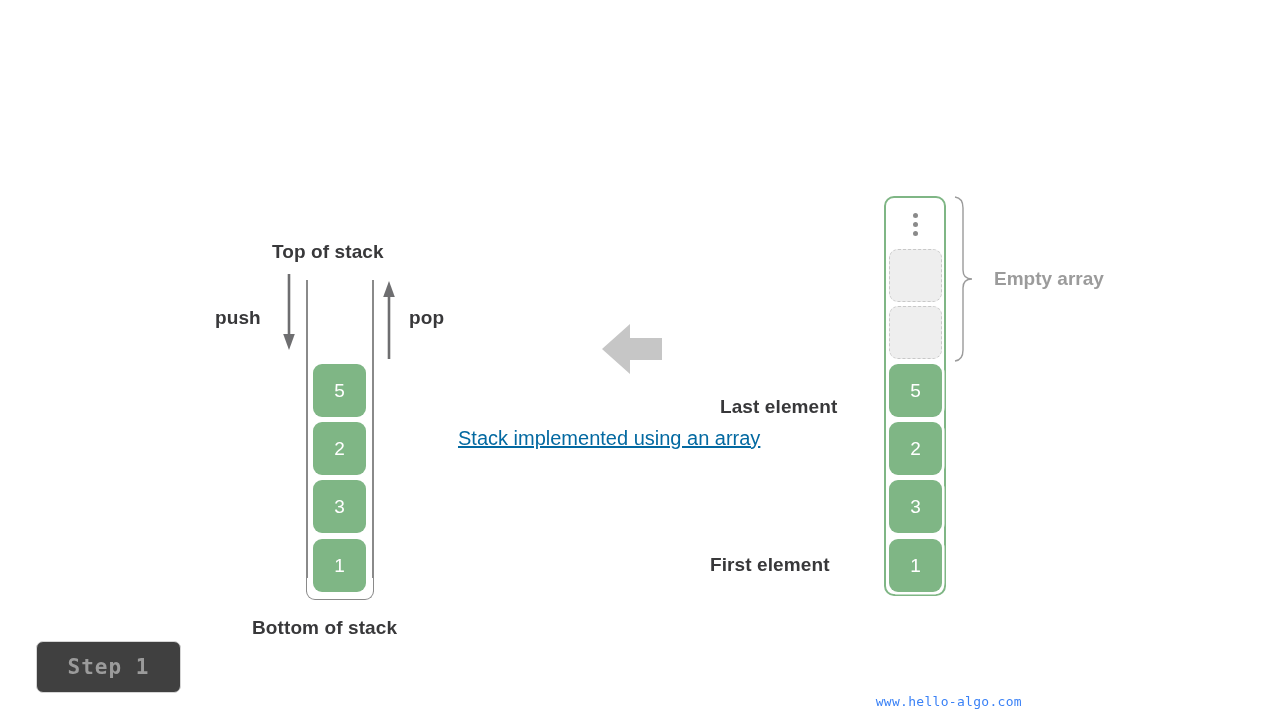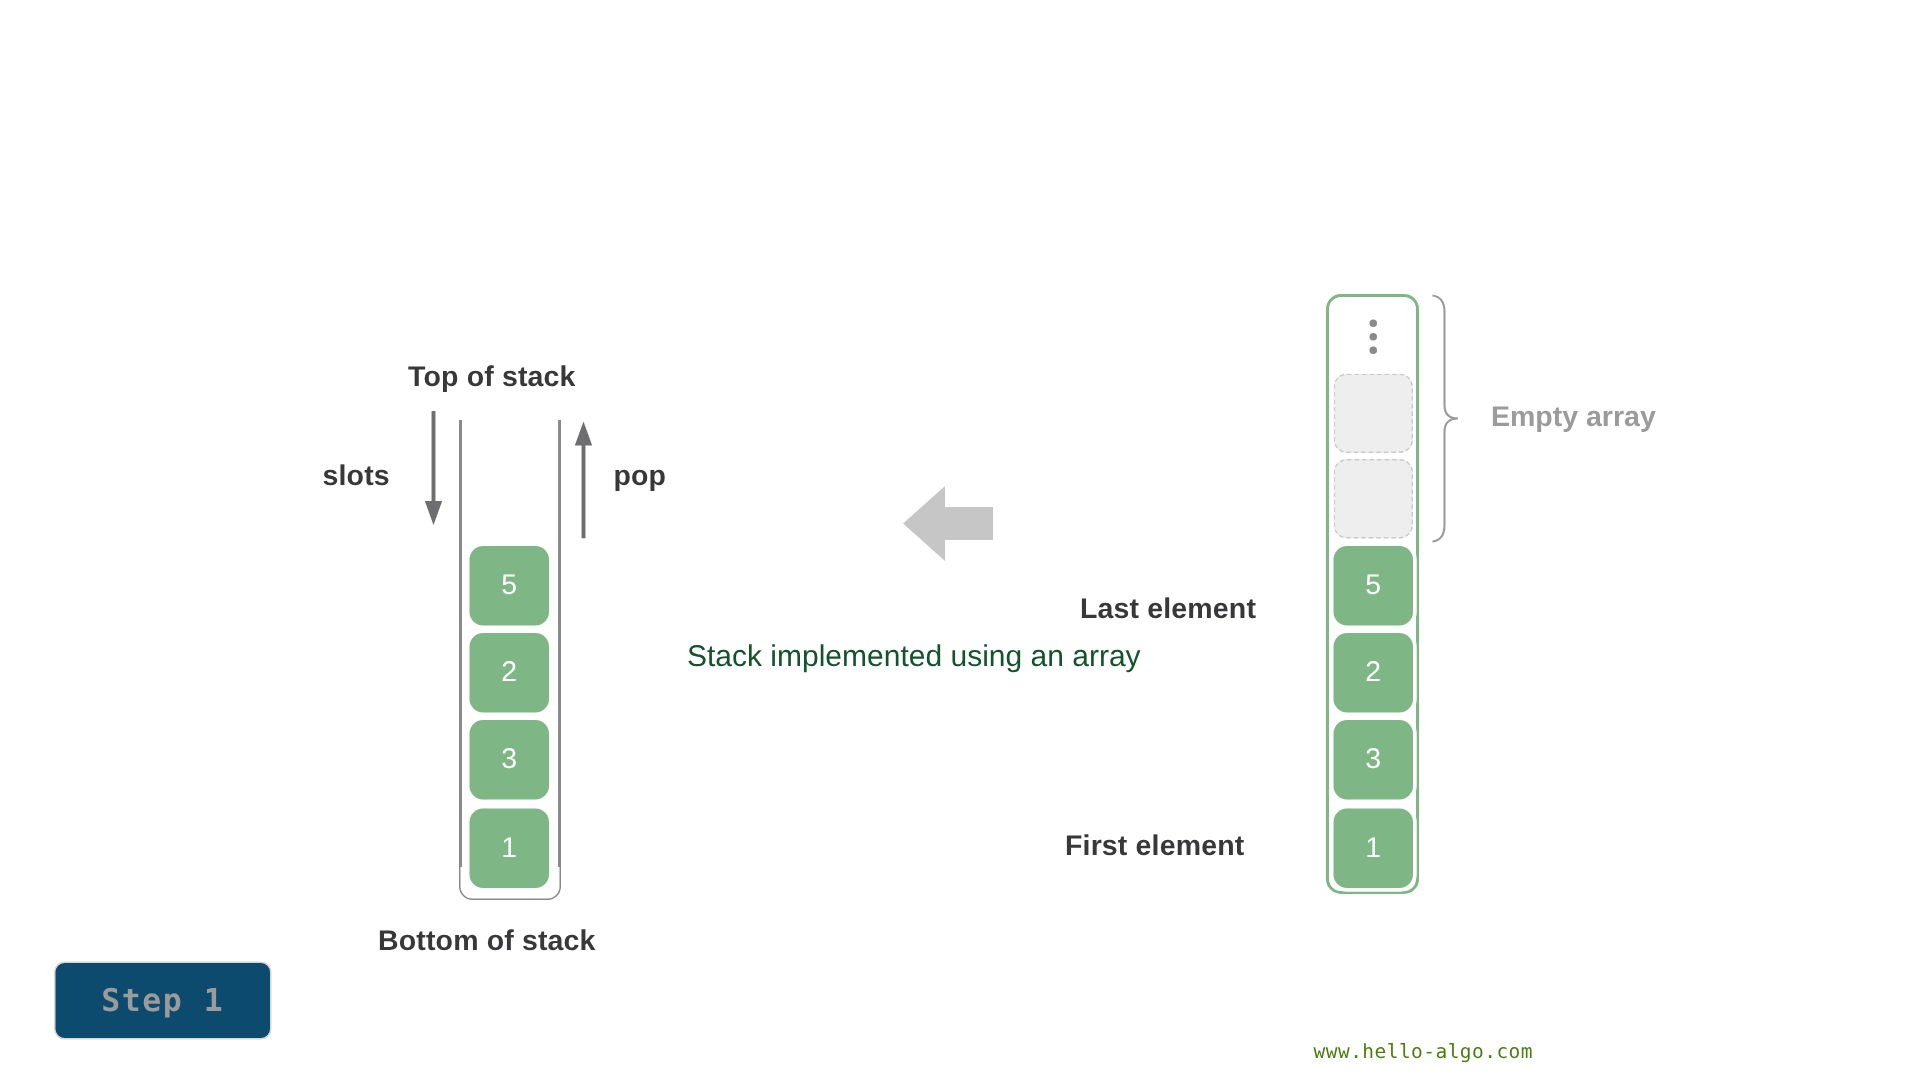--- a/index.html
+++ b/index.html
@@ -92,22 +92,23 @@
     left: 602px;
     top: 320px;
     width: 60px;
     height: 58px;
   }
   #caption {
     position: absolute;
     left: 458px;
     top: 427px;
     font-size: 20px;
-    color: #14532d;
+    color: #0369a1;
     white-space: nowrap;
+    text-decoration: underline;
   }
 
   
   #array-container {
     position: absolute;
     left: 884px;
     top: 196px;
     width: 62px;
     height: 400px;
     border: 2px solid #7fb685;
@@ -163,48 +164,48 @@
 
   
   #step-badge {
     position: absolute;
     left: 36px;
     top: 641px;
     width: 145px;
     height: 52px;
     border: 1.4px solid #d6d6d6;
     border-radius: 7px;
-    background: #0c4a6e;
+    background: #404040;
     display: flex;
     align-items: center;
     justify-content: center;
     font-family: "DejaVu Sans Mono", monospace;
     font-size: 21px;
     font-weight: bold;
     color: #9b9b9b;
     letter-spacing: 1px;
   }
   #watermark {
     position: absolute;
     right: 18px;
     bottom: 11px;
     font-family: "DejaVu Sans Mono", monospace;
     font-size: 13px;
-    color: #4d7c0f;
+    color: #3b82f6;
     letter-spacing: 0.3px;
   }
 </style>
 </head>
 <body>
 
 <div id="canvas">
 
   <div class="lbl-bold" style="left:272px; top:241px;">Top of stack</div>
 
-  <div class="lbl-bold" style="left:215px; top:307px;">slots</div>
+  <div class="lbl-bold" style="left:215px; top:307px;">push</div>
 
   <div class="lbl-bold" style="left:409px; top:307px;">pop</div>
 
   <svg class="v-arrow" style="left:281px; top:274px;" width="16" height="78" viewBox="0 0 16 78">
     <line x1="8" y1="0" x2="8" y2="64" stroke="#6e6e70" stroke-width="2.6"></line>
     <polygon points="8,76 2.2,60 13.8,60" fill="#6e6e70"></polygon>
   </svg>
 
   <svg class="v-arrow" style="left:381px; top:281px;" width="16" height="78" viewBox="0 0 16 78">
     <line x1="8" y1="14" x2="8" y2="78" stroke="#6e6e70" stroke-width="2.6"></line>

